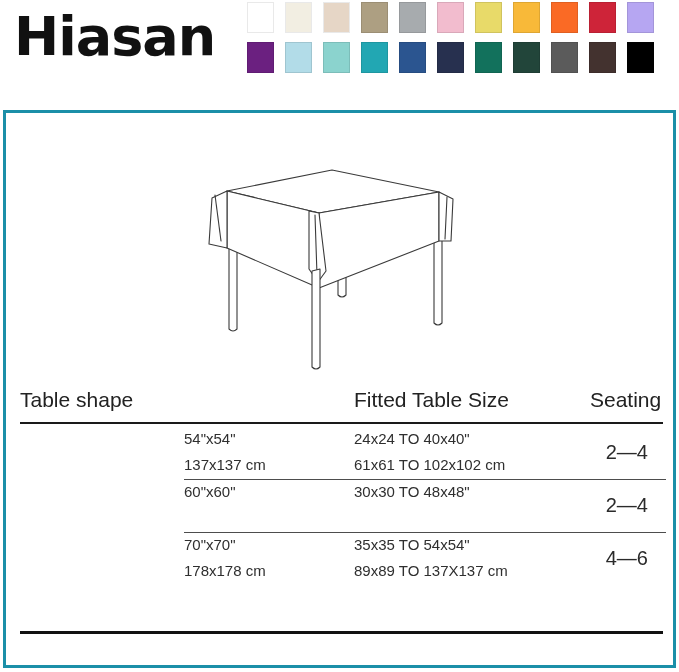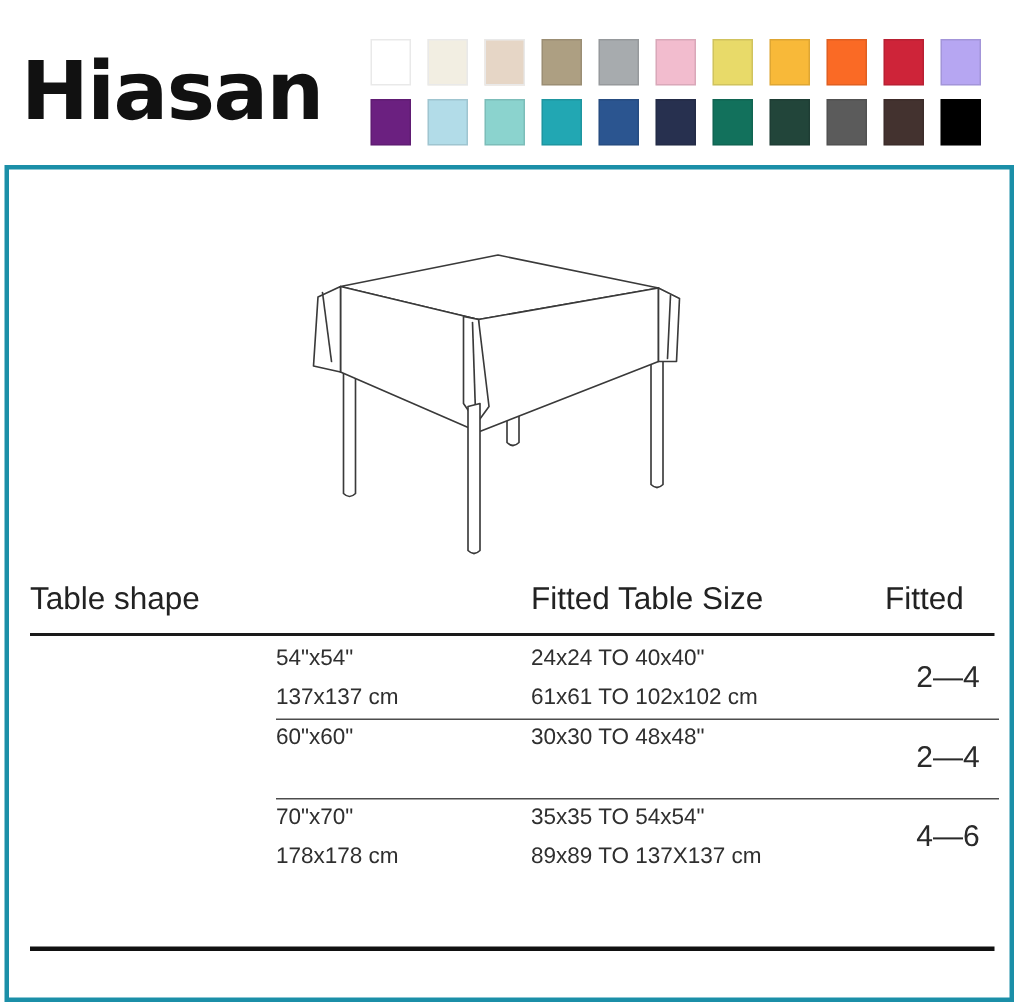--- a/index.html
+++ b/index.html
@@ -13,21 +13,21 @@
     position: relative;
     overflow: hidden;
     font-family: "Liberation Sans", sans-serif;
     color: #2b2b2b;
   }
 
   
   #header {
     position: absolute;
     left: 0; top: 0;
-    width: 679px; height: 96px; margin-top: 24px;
+    width: 679px; height: 96px;
   }
   #brand-logo {
     position: absolute;
     left: 14px;
     top: 8px;
     font-size: 54px;
     line-height: 58px;
     font-weight: 700;
     letter-spacing: -1px;
     color: #111111;
@@ -170,24 +170,24 @@
     width: 165px;
   }
   .cell-fitted {
     position: absolute;
     left: 170px;
     top: 0;
     width: 230px;
   }
   .cell-seating {
     position: absolute;
-    left: 410px;
+    left: 388px;
     top: 0;
     width: 76px;
-    text-align: center;
+    text-align: right;
     font-size: 20px;
     line-height: 53px;
     color: #2a2a2a;
   }
   .line-a, .line-b {
     font-size: 15px;
     line-height: 26px;
     color: #2f2f2f;
     white-space: nowrap;
   }
@@ -294,21 +294,21 @@
 
       <path class="ill-fill" d="M131,120 L131,216 Q135,220 139,216 L139,118 Z"></path>
     </svg>
   </div>
 
   <div id="spec-table">
 
     <div id="spec-header">
       <div class="hdr" id="hdr-shape">Table shape</div>
       <div class="hdr" id="hdr-fitted">Fitted Table Size</div>
-      <div class="hdr" id="hdr-seating">Fitted</div>
+      <div class="hdr" id="hdr-seating">Seating</div>
     </div>
     <div id="header-rule"></div>
 
     <div id="spec-body">
 
 
       <div class="spec-row" id="row-0">
         <div class="cell-cloth">
           <div class="line-a">54"x54"</div>
           <div class="line-b">137x137 cm</div>

